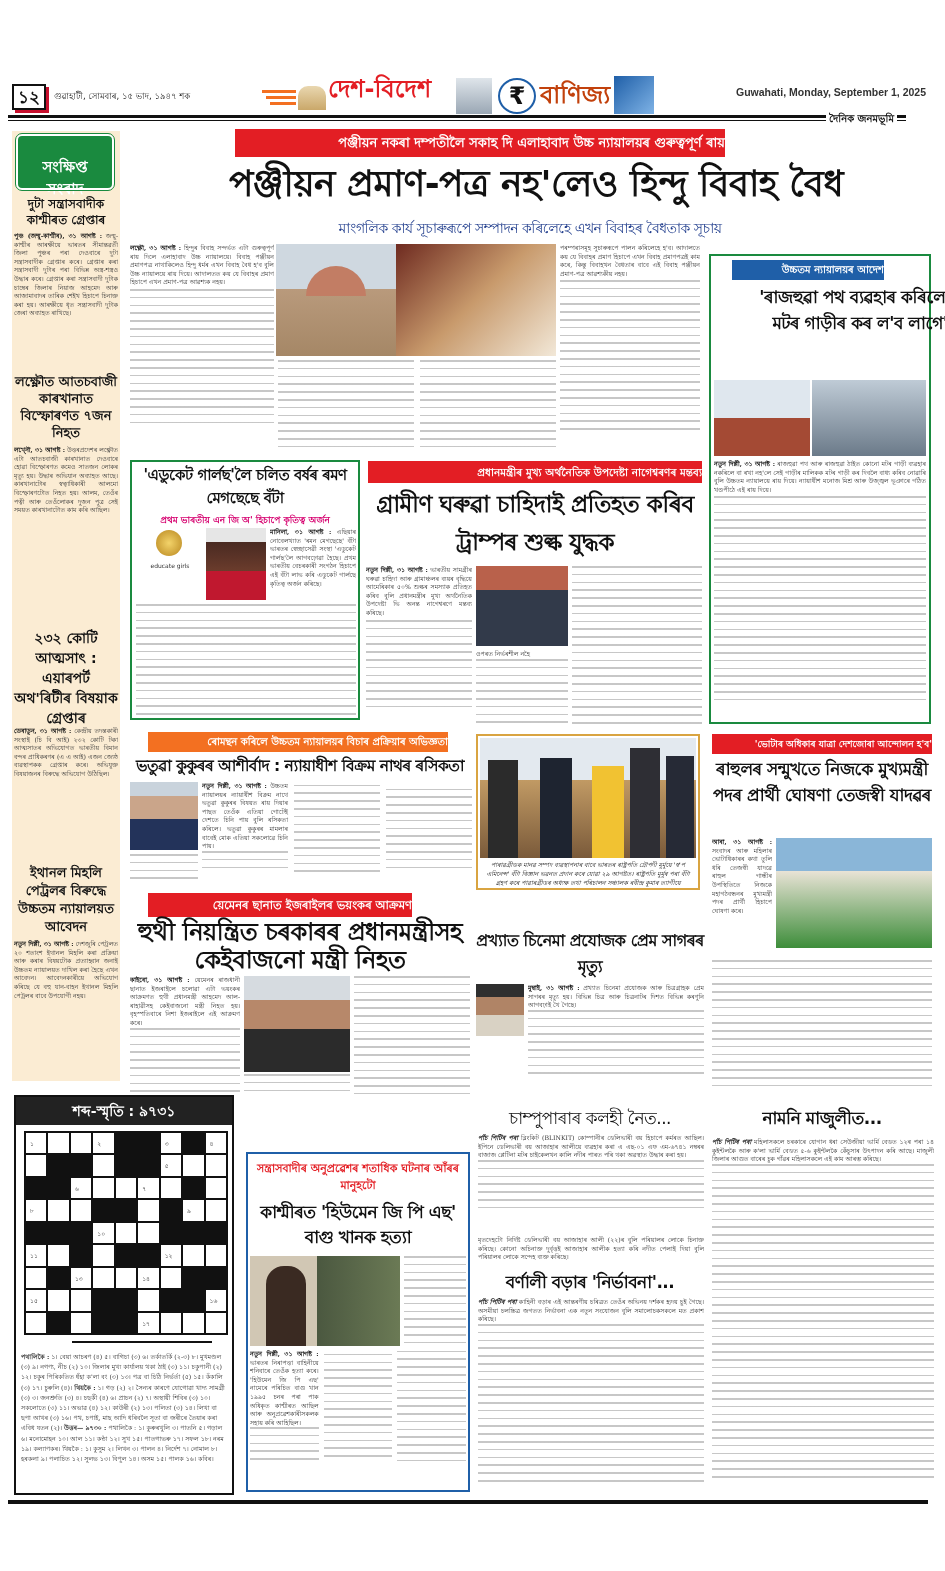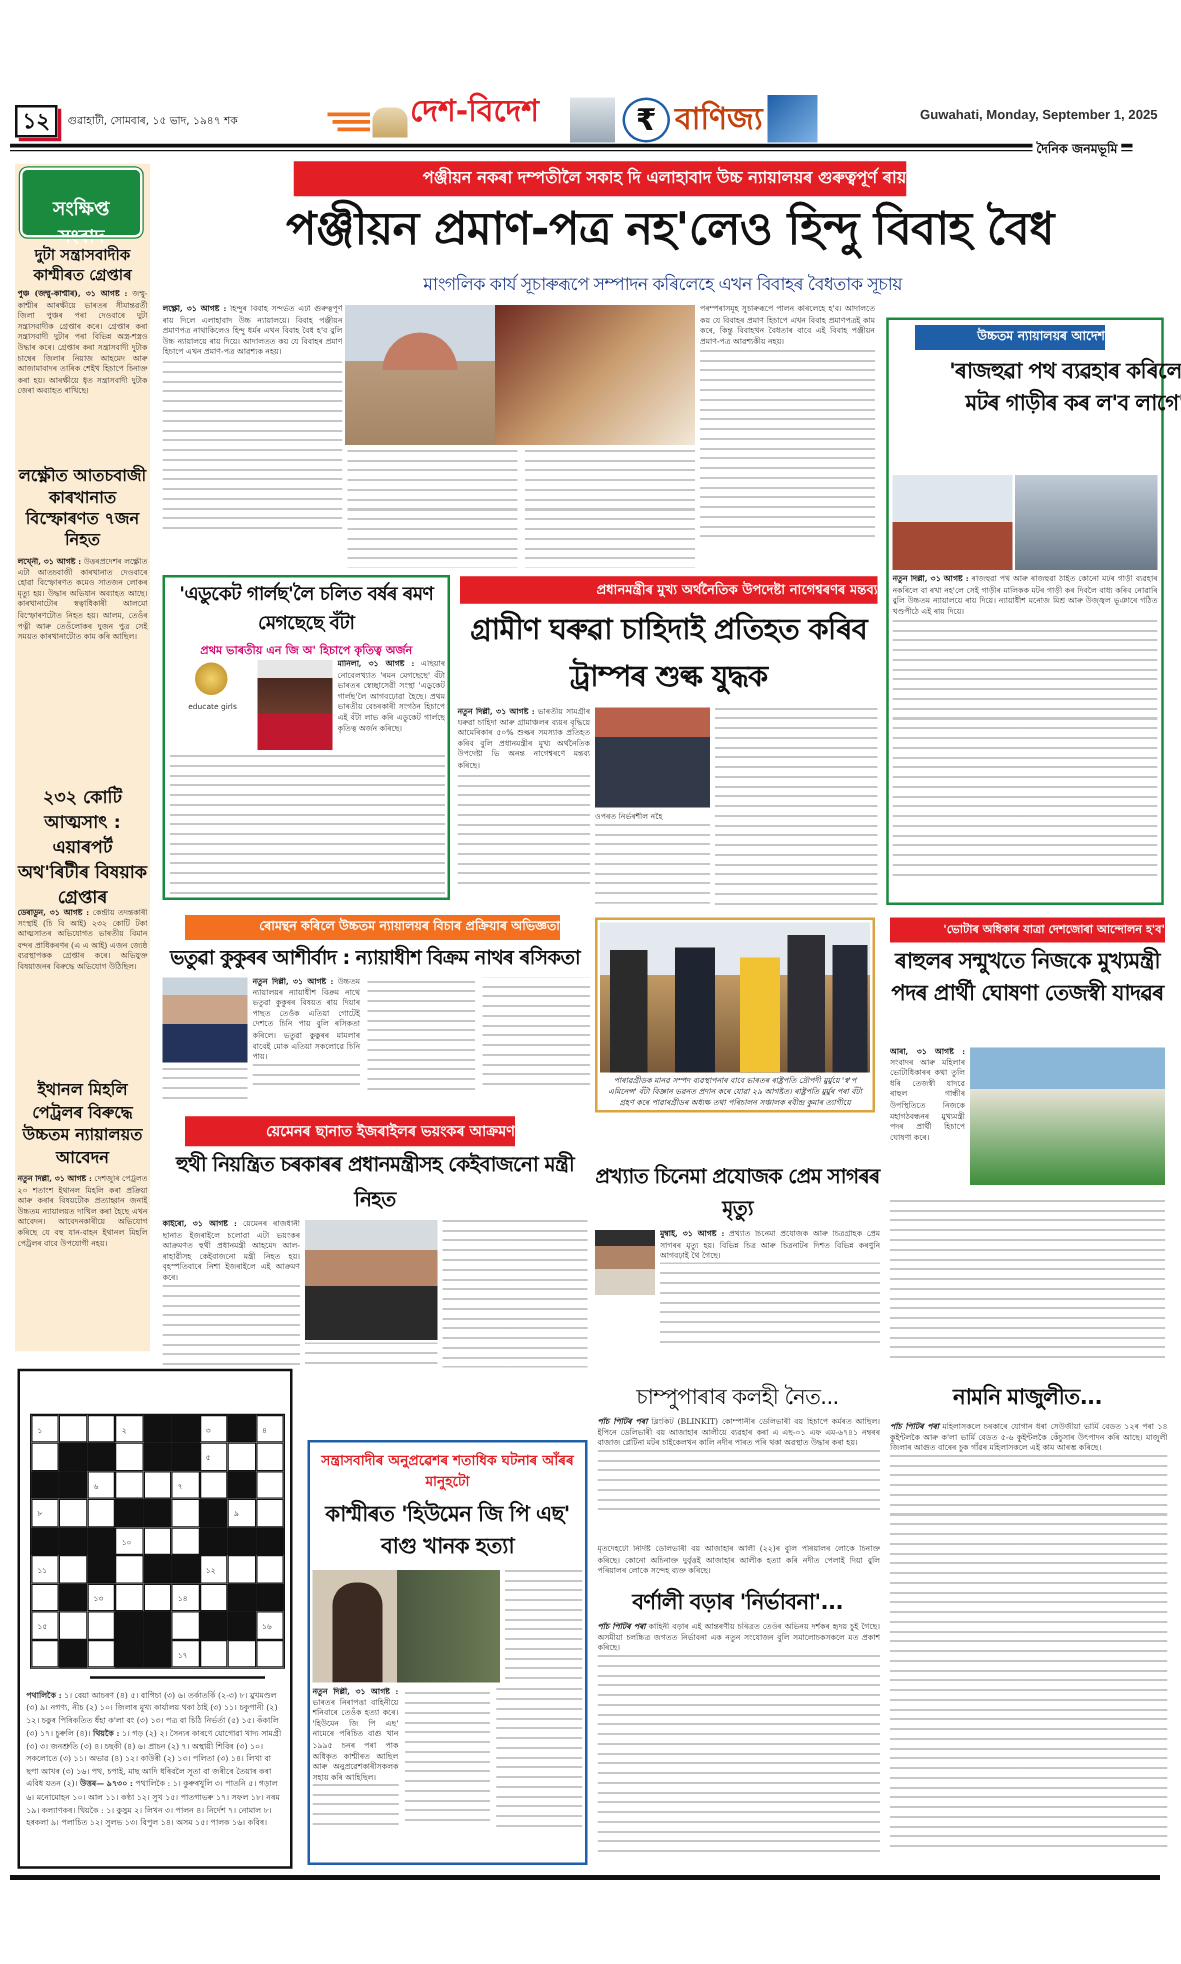--- a/index.html
+++ b/index.html
@@ -165,21 +165,21 @@
 <div class="abs kicker" style="left:712px;top:734px;width:220px;height:20px;background:#e31e24;font-size:9px;line-height:20px">'ভোটাৰ অধিকাৰ যাত্ৰা দেশজোৰা আন্দোলন হ'ব'</div>
 <div class="abs hl" style="left:710px;top:756px;width:224px;font-size:17px;line-height:26px">ৰাহুলৰ সন্মুখতে নিজকে মুখ্যমন্ত্ৰী পদৰ প্ৰাৰ্থী ঘোষণা তেজস্বী যাদৱৰ</div>
 <div class="abs body-text" style="left:712px;top:838px;width:60px;height:120px">
   <span class="dateline">আৰা, ৩১ আগষ্ট :</span>
   <span>সংবাদৰ আৰু মহিলাৰ ভোটাধিকাৰৰ কথা তুলি ধৰি তেজস্বী যাদৱে ৰাহুল গান্ধীৰ উপস্থিতিতে নিজকে মহাগঠবন্ধনৰ মুখ্যমন্ত্ৰী পদৰ প্ৰাৰ্থী হিচাপে ঘোষণা কৰে।</span>
 </div>
 <div class="abs photo" style="left:776px;top:838px;width:156px;height:110px;background:linear-gradient(#8ab6d8 0,#8ab6d8 30%,#e9e3d6 30%,#3d8d3a 100%)"></div>
 <div class="abs lines" style="left:712px;top:960px;width:220px;height:128px"></div>
 
 <div class="abs kicker" style="left:148px;top:893px;width:264px;height:24px;background:#e31e24;font-size:11.5px;line-height:24px">য়েমেনৰ ছানাত ইজৰাইলৰ ভয়ংকৰ আক্ৰমণ</div>
-<div class="abs hl" style="left:130px;top:918px;width:340px;font-size:16px;line-height:28px">হুথী নিয়ন্ত্ৰিত চৰকাৰৰ প্ৰধানমন্ত্ৰীসহ কেইবাজনো মন্ত্ৰী নিহত</div>
+<div class="abs hl" style="left:130px;top:918px;width:340px;font-size:24px;line-height:28px">হুথী নিয়ন্ত্ৰিত চৰকাৰৰ প্ৰধানমন্ত্ৰীসহ কেইবাজনো মন্ত্ৰী নিহত</div>
 <div class="abs body-text" style="left:130px;top:976px;width:110px;height:118px">
   <span class="dateline">কাইৰো, ৩১ আগষ্ট :</span>
   <span>য়েমেনৰ ৰাজধানী ছানাত ইজৰাইলে চলোৱা এটা ভয়ংকৰ আক্ৰমণত হুথী প্ৰধানমন্ত্ৰী আহমেদ আল-ৰাহাৱীসহ কেইবাজনো মন্ত্ৰী নিহত হয়। বৃহস্পতিবাৰে নিশা ইজৰাইলে এই আক্ৰমণ কৰে।</span>
   <div class="lines" style="height:70px"></div>
 </div>
 <div class="abs photo" style="left:244px;top:976px;width:106px;height:96px;background:linear-gradient(#d6dbe0 0,#d6dbe0 25%,#b7886a 25%,#b7886a 55%,#2b2b2b 55%)"></div>
 <div class="abs lines" style="left:244px;top:1074px;width:106px;height:20px"></div>
 <div class="abs lines" style="left:354px;top:976px;width:116px;height:118px"></div>
 
 <div class="abs hl" style="left:476px;top:928px;width:228px;font-size:16px;line-height:26px">প্ৰখ্যাত চিনেমা প্ৰযোজক প্ৰেম সাগৰৰ মৃত্যু</div>
@@ -221,20 +221,21 @@
 <div class="abs body-text" style="left:404px;top:1256px;width:62px;height:90px">
   <div class="lines" style="height:90px"></div>
 </div>
 <div class="abs body-text" style="left:250px;top:1350px;width:216px;height:138px;column-count:3;column-gap:5px">
   <span class="dateline">নতুন দিল্লী, ৩১ আগষ্ট :</span>
   <span>ভাৰতৰ নিৰাপত্তা বাহিনীয়ে শনিবাৰে তেওঁক হত্যা কৰে। 'হিউমেন জি পি এছ' নামেৰে পৰিচিত বাগু খান ১৯৯৫ চনৰ পৰা পাক অধিকৃত কাশ্মীৰত আছিল আৰু অনুপ্ৰৱেশকাৰীসকলক সহায় কৰি আহিছিল।</span>
   <div class="lines" style="height:260px"></div>
 </div>
 
 <div id="cw" class="abs">
+  <div id="cw-title">শব্দ-স্মৃতি : ৯৭৩১</div>
   <div id="cw-grid">
       <div class="cell">
         <span>১</span>
       </div>
       <div class="cell"></div>
       <div class="cell"></div>
       <div class="cell">
         <span>২</span>
       </div>
       <div class="cell b"></div>

